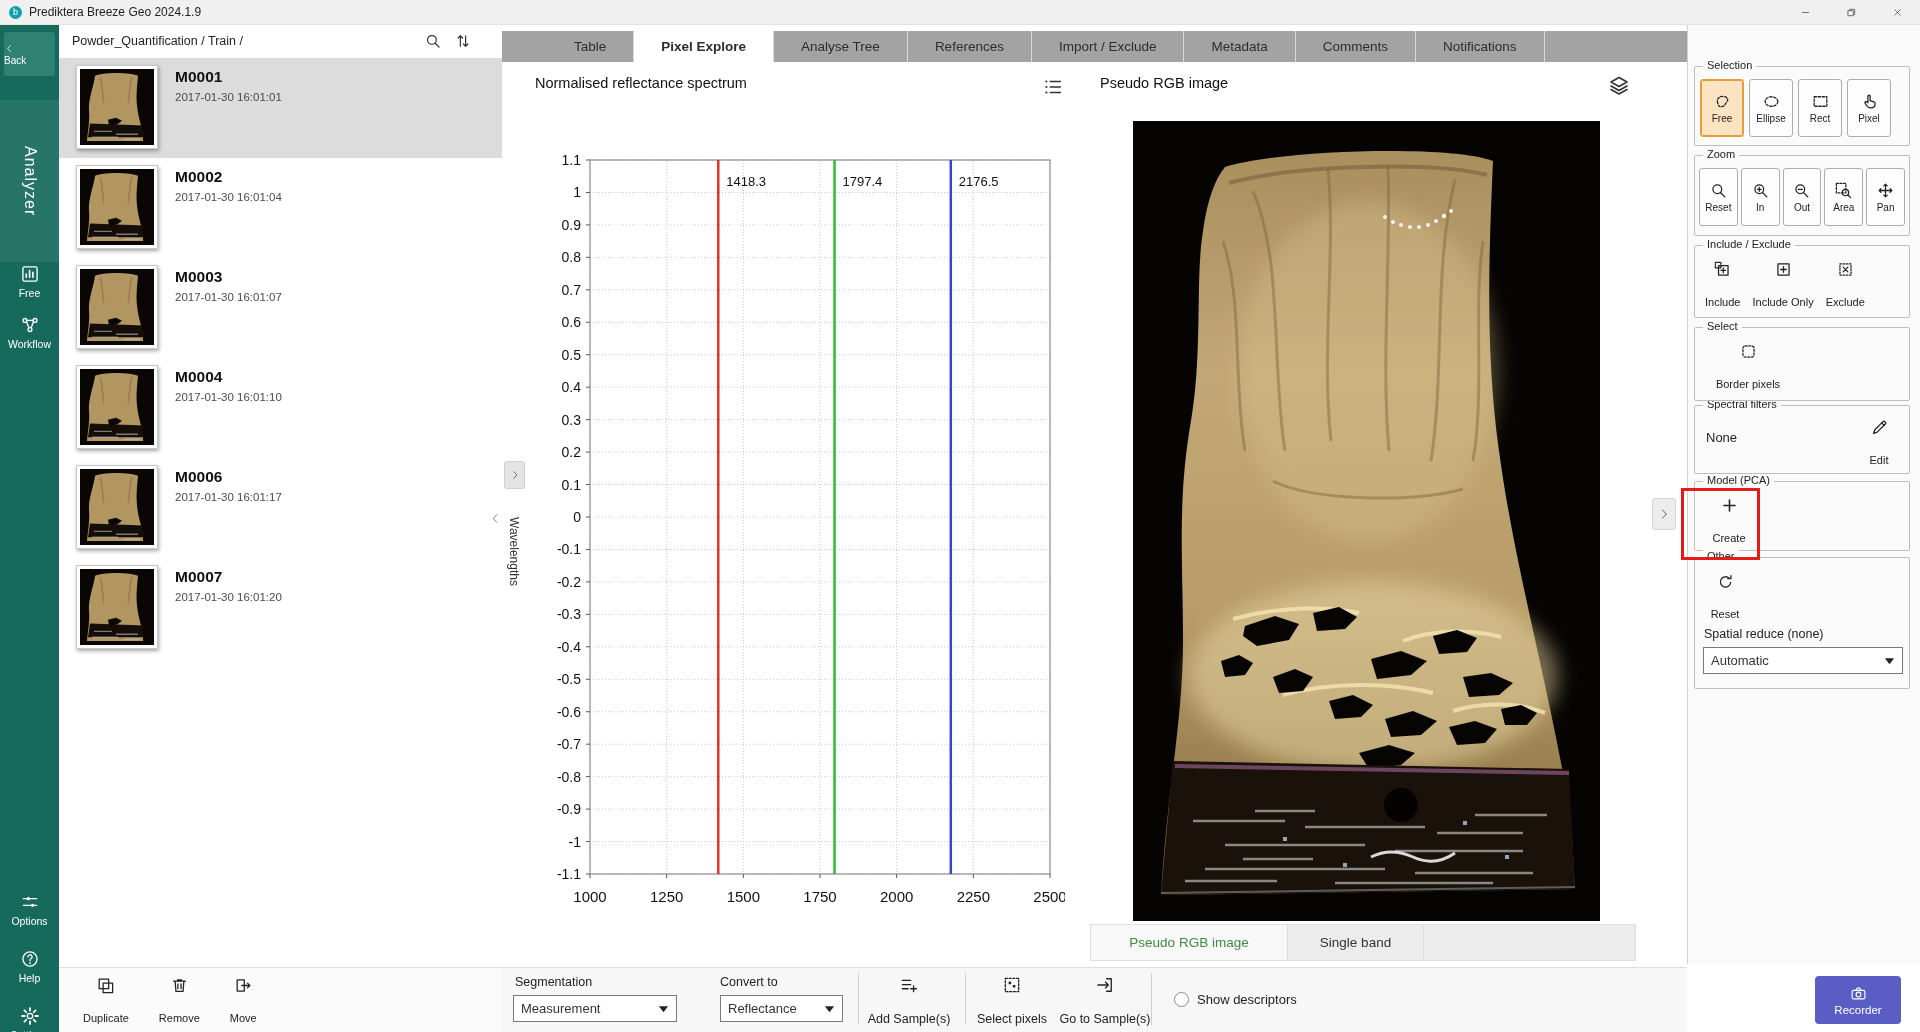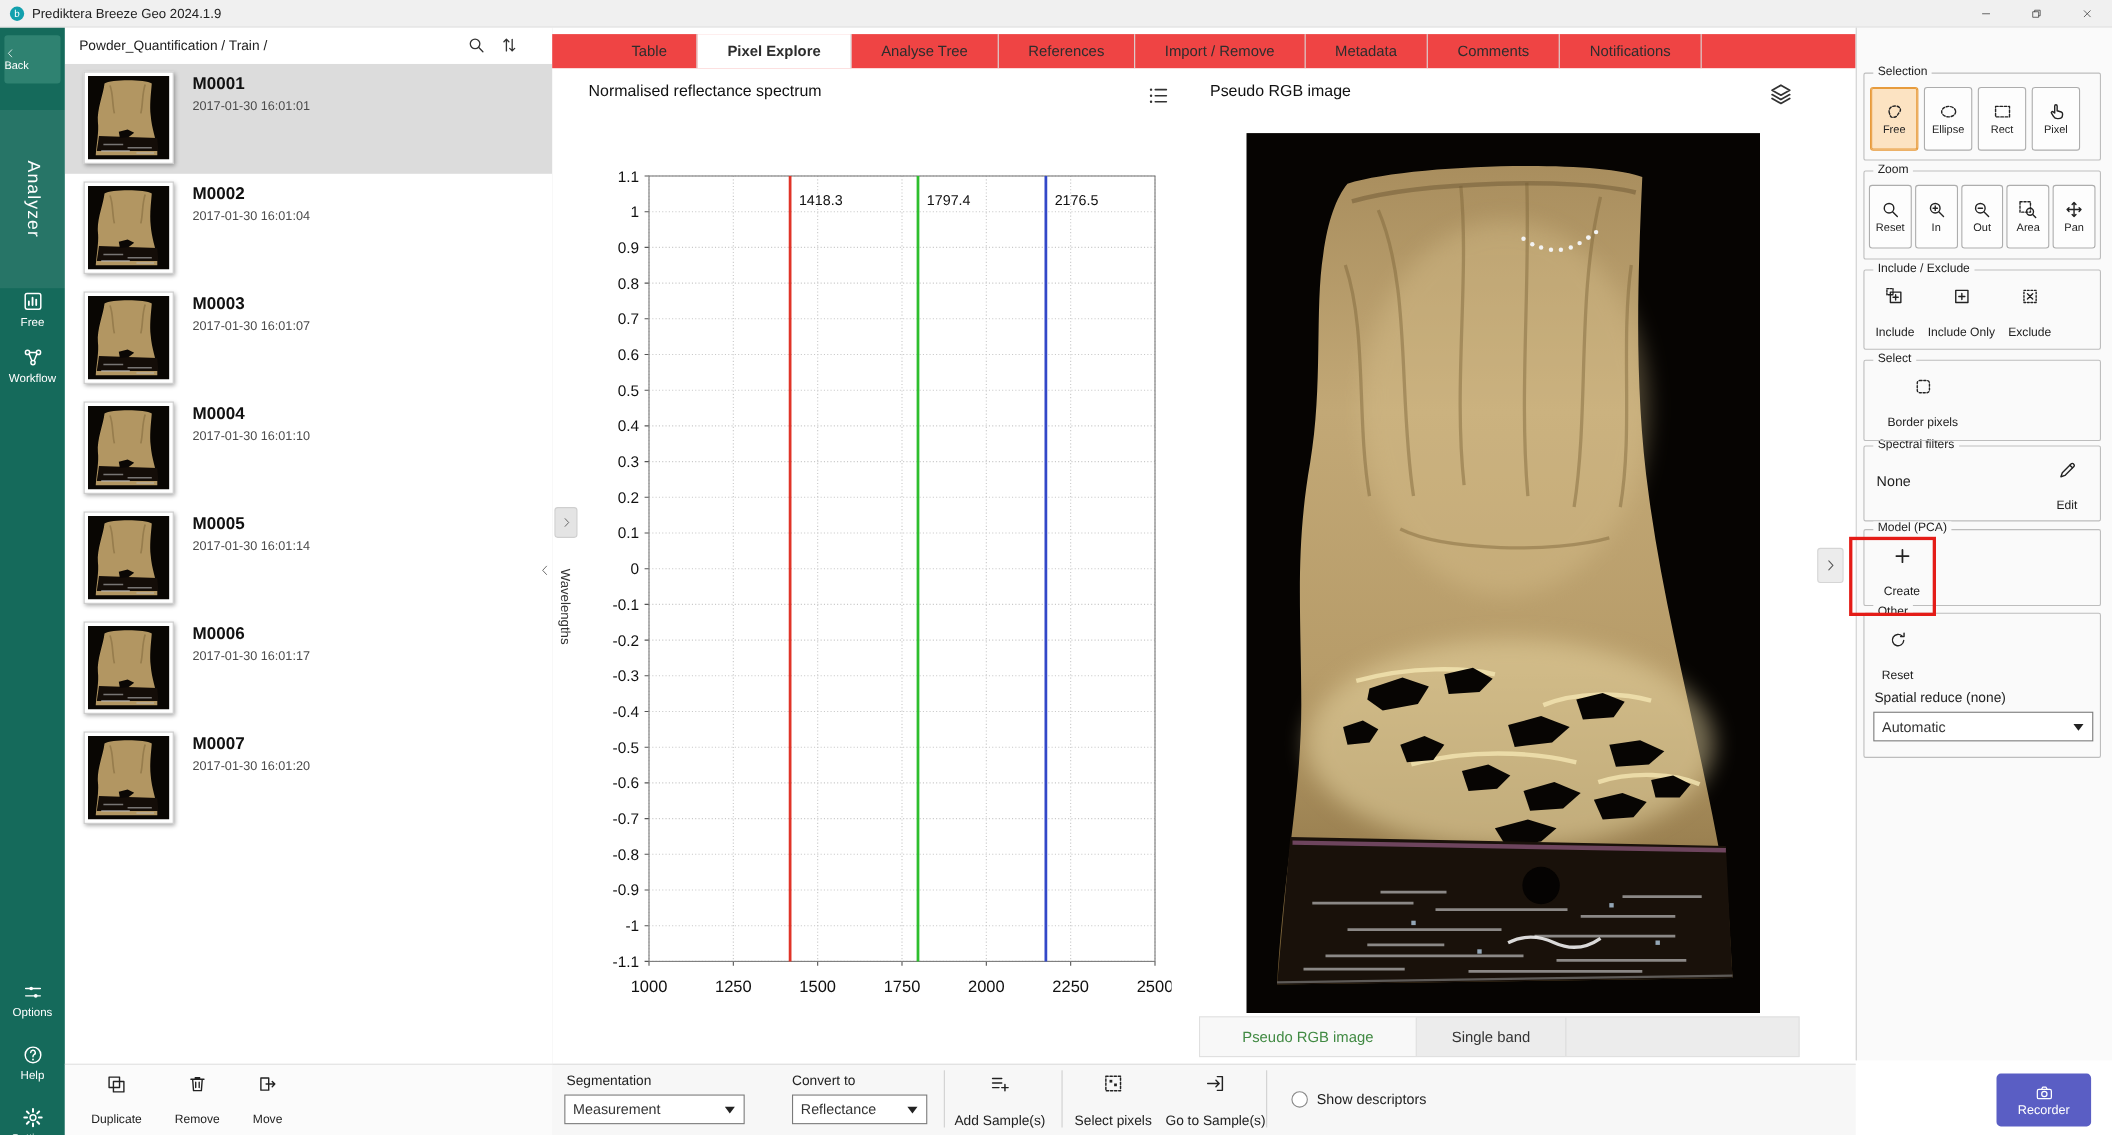--- a/index.html
+++ b/index.html
@@ -51,21 +51,21 @@
   .s-time{position:absolute;left:116px;top:33px;font-size:11.5px;color:#4a4a4a}
   #sample-toolbar{position:absolute;left:0;bottom:0;width:443px;height:65px;background:#fbfbfb;border-top:1px solid #e0e0e0;
                   display:flex;align-items:center;padding-left:24px;gap:30px;box-sizing:border-box}
 
   .flat-btn{display:flex;flex-direction:column;align-items:center;gap:17px;color:#222}
   .flat-btn .icon svg{width:19px;height:19px}
   .fb-label{font-size:11px;white-space:nowrap}
 
   
   #main{position:absolute;left:502px;top:24px;width:1185px;height:1008px;background:#fff}
-  #tab-bar{position:absolute;left:0;top:7px;width:1185px;height:31px;background:#ef4444;display:flex;padding-left:45px;box-sizing:border-box}
+  #tab-bar{position:absolute;left:0;top:7px;width:1185px;height:31px;background:#a3a3a3;display:flex;padding-left:45px;box-sizing:border-box}
   .tab{height:31px;display:flex;align-items:center;padding:0 27px;font-size:13.5px;color:#2d2d2d;border-right:1px solid #dadada}
   .tab.active{background:#fff;font-weight:bold;border-right:1px solid #dadada}
 
   #spectrum-title{position:absolute;left:33px;top:51px;font-size:14.5px;color:#111}
   #spectrum-list-icon{position:absolute;left:540px;top:52px;color:#333}
   #spectrum-list-icon svg{width:22px;height:22px}
   #chart-svg{position:absolute;left:3px;top:126px}
   .grid{stroke:#c9c9c9;stroke-width:1;stroke-dasharray:1 2}
   .tick{stroke:#555;stroke-width:1}
   .plot-border{fill:none;stroke:#7a7a7a;stroke-width:1}
@@ -324,48 +324,34 @@
         <div class="thumb">
           <svg viewBox="0 0 74 78" preserveAspectRatio="none">
             <rect width="74" height="78" fill="#090603"></rect>
             <path d="M15 7C21 3 52 3 58 7c-1 12-2 20-1 30 1 13 5 22 6 31v6H7c1-12 3-22 2-31C8 31 14 17 15 7Z" fill="#b29662"></path>
             <path d="M20 9c3 8 2 18 4 26M52 8c-3 9-2 19-4 27" stroke="#7c6438" stroke-width="1.5" fill="none" opacity="0.5"></path>
             <path d="M10 56l53 2 1 12H8Z" fill="#140d08"></path>
             <path d="M14 64h18M36 67h22M12 70h26M44 72h16" stroke="#bbb" stroke-width="1.5" opacity="0.6"></path>
             <path d="M28 52l8-2 6 3-5 4-8 1Z" fill="#0a0705"></path>
           </svg>
         </div>
-    <div class="s-name">M0005</div>
-    <div class="s-time">2017-01-30 16:01:14</div>
+    <div class="s-name">M0006</div>
+    <div class="s-time">2017-01-30 16:01:17</div>
       </div>
       <div class="sample-item">
         <div class="thumb">
           <svg viewBox="0 0 74 78" preserveAspectRatio="none">
             <rect width="74" height="78" fill="#090603"></rect>
             <path d="M15 7C21 3 52 3 58 7c-1 12-2 20-1 30 1 13 5 22 6 31v6H7c1-12 3-22 2-31C8 31 14 17 15 7Z" fill="#b29662"></path>
             <path d="M20 9c3 8 2 18 4 26M52 8c-3 9-2 19-4 27" stroke="#7c6438" stroke-width="1.5" fill="none" opacity="0.5"></path>
             <path d="M10 56l53 2 1 12H8Z" fill="#140d08"></path>
             <path d="M14 64h18M36 67h22M12 70h26M44 72h16" stroke="#bbb" stroke-width="1.5" opacity="0.6"></path>
             <path d="M28 52l8-2 6 3-5 4-8 1Z" fill="#0a0705"></path>
           </svg>
         </div>
-    <div class="s-name">M0006</div>
-    <div class="s-time">2017-01-30 16:01:17</div>
-      </div>
-      <div class="sample-item">
-        <div class="thumb">
-          <svg viewBox="0 0 74 78" preserveAspectRatio="none">
-            <rect width="74" height="78" fill="#090603"></rect>
-            <path d="M15 7C21 3 52 3 58 7c-1 12-2 20-1 30 1 13 5 22 6 31v6H7c1-12 3-22 2-31C8 31 14 17 15 7Z" fill="#b29662"></path>
-            <path d="M20 9c3 8 2 18 4 26M52 8c-3 9-2 19-4 27" stroke="#7c6438" stroke-width="1.5" fill="none" opacity="0.5"></path>
-            <path d="M10 56l53 2 1 12H8Z" fill="#140d08"></path>
-            <path d="M14 64h18M36 67h22M12 70h26M44 72h16" stroke="#bbb" stroke-width="1.5" opacity="0.6"></path>
-            <path d="M28 52l8-2 6 3-5 4-8 1Z" fill="#0a0705"></path>
-          </svg>
-        </div>
     <div class="s-name">M0007</div>
     <div class="s-time">2017-01-30 16:01:20</div>
       </div>
     </div>
   <div id="sample-toolbar">
       <div class="flat-btn">
        <span class="icon">
           <svg viewBox="0 0 24 24" fill="none" stroke="currentColor" stroke-width="1.6" stroke-linecap="round" stroke-linejoin="round">
             <rect x="4" y="4" width="12" height="12"></rect>
             <rect x="9" y="9" width="12" height="12"></rect>
@@ -392,21 +378,21 @@
       </div>
     </div>
 </div>
 
 <div id="main">
   <div id="tab-bar">
       <div class="tab">Table</div>
       <div class="tab active">Pixel Explore</div>
       <div class="tab">Analyse Tree</div>
       <div class="tab">References</div>
-      <div class="tab">Import / Remove</div>
+      <div class="tab">Import / Exclude</div>
       <div class="tab">Metadata</div>
       <div class="tab">Comments</div>
       <div class="tab">Notifications</div>
     </div>
 
   <div id="spectrum-title">Normalised reflectance spectrum</div>
   <span id="spectrum-list-icon" class="icon">
       <svg viewBox="0 0 24 24" fill="none" stroke="currentColor" stroke-width="1.6" stroke-linecap="round" stroke-linejoin="round">
         <path d="M9 6h11M9 12h11M9 18h11"></path>
         <circle cx="4.8" cy="6" r="1.2" fill="currentColor" stroke="none"></circle>

